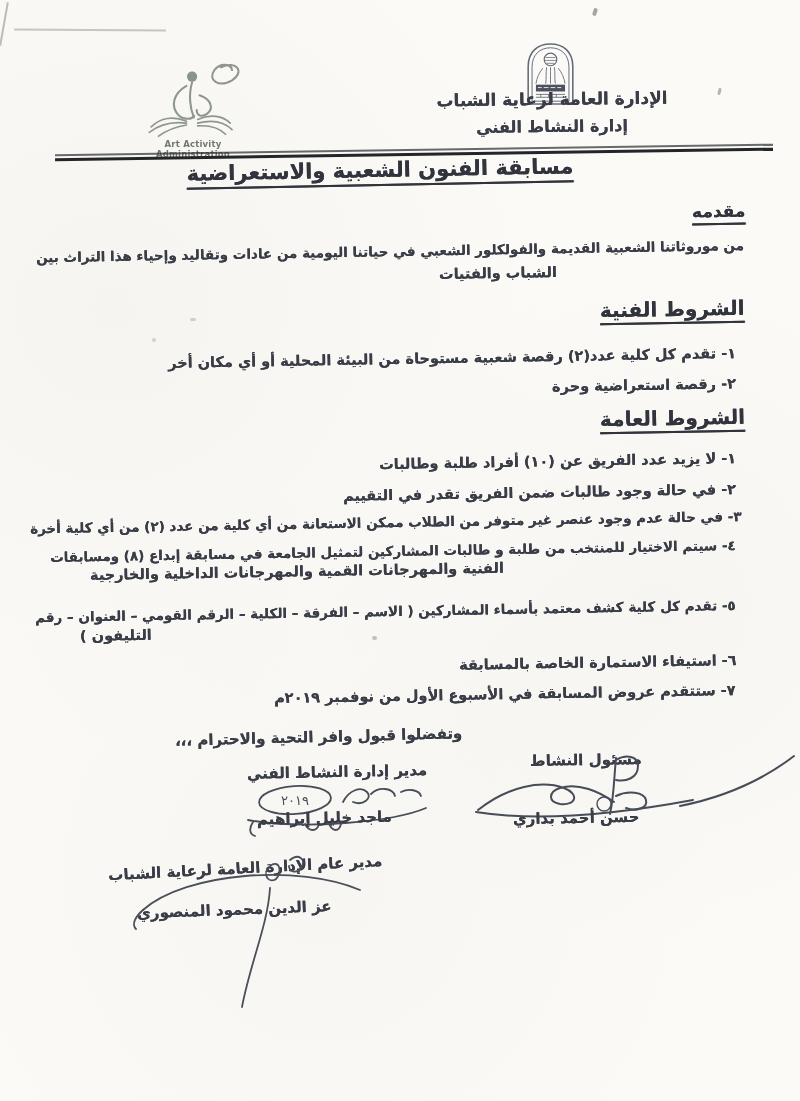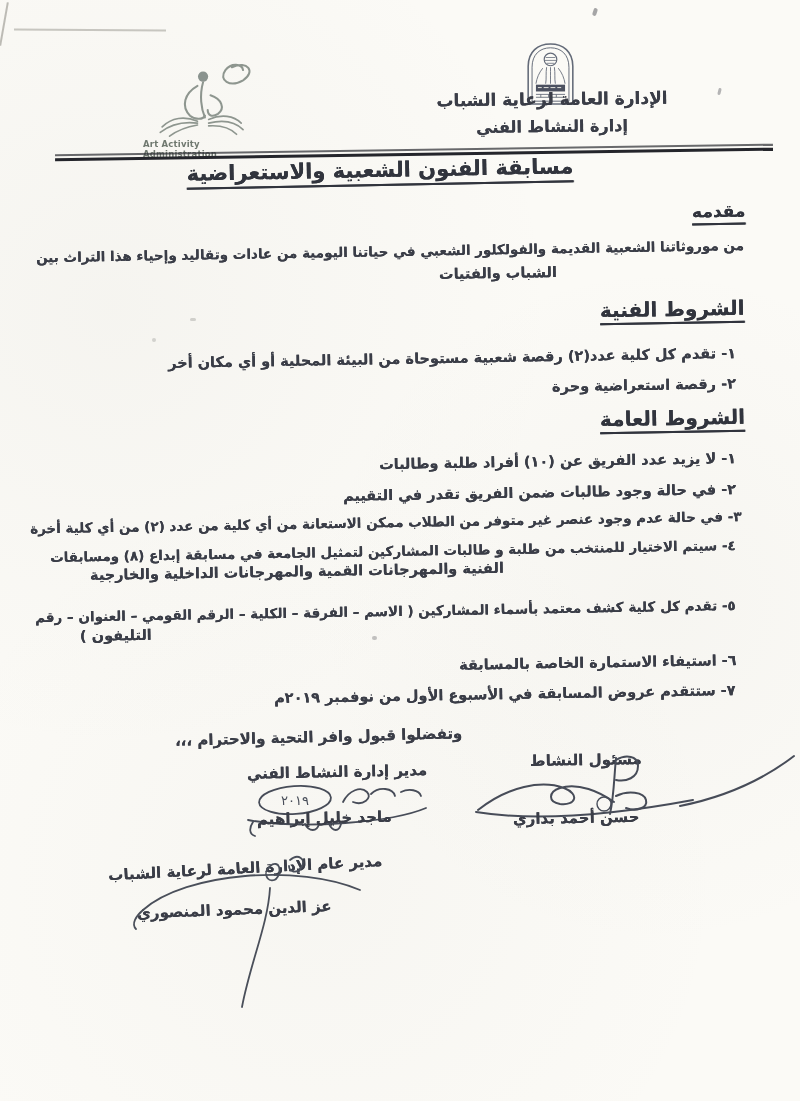--- a/index.html
+++ b/index.html
@@ -36,21 +36,21 @@
 <body>
 
 <div class="artifact" style="left:3px;top:2px;width:2px;height:44px;background:rgba(128,126,118,.5);transform:rotate(10deg);"></div>
 <div class="artifact" style="left:14px;top:29px;width:152px;height:1.5px;background:rgba(150,148,140,.5);transform:rotate(.3deg);"></div>
 <div class="artifact" style="left:593px;top:8px;width:4px;height:8px;background:rgba(95,95,100,.55);transform:rotate(18deg);border-radius:2px;"></div>
 <div class="artifact" style="left:718px;top:88px;width:3px;height:7px;background:rgba(110,110,115,.5);transform:rotate(14deg);border-radius:2px;"></div>
 <div class="artifact" style="left:190px;top:318px;width:6px;height:3px;background:rgba(120,120,115,.3);border-radius:2px;"></div>
 <div class="artifact" style="left:152px;top:338px;width:4px;height:4px;background:rgba(120,120,115,.28);border-radius:2px;"></div>
 <div class="artifact" style="left:372px;top:636px;width:5px;height:4px;background:rgba(110,110,112,.4);border-radius:2px;"></div>
 
-<div class="abs" style="left:143px;top:58px;width:122px;text-align:left;">
+<div class="abs" style="left:132px;top:58px;width:122px;text-align:center;">
   <svg width="122" height="80" viewBox="0 0 130 86" fill="none" stroke="#8e968f" stroke-width="2.2" stroke-linecap="round">
     <path d="M95,10 C112,2 121,15 107,24 C93,32 80,24 88,13 C94,5 106,6 107,13"></path>
     <circle cx="64" cy="20" r="5.5" fill="#8a938e" stroke="none"></circle>
     <path d="M64,26 C60,40 62,55 66,64"></path>
     <path d="M58,30 C44,38 40,52 50,62 C56,67 64,66 66,62"></path>
     <path d="M72,40 C84,44 88,54 80,60 C74,64 69,62 69,56"></path>
     <path d="M58,68 C44,62 30,64 20,74" stroke-width="1.8"></path>
     <path d="M58,70 C42,68 28,72 18,80" stroke-width="1.8"></path>
     <path d="M58,72 C46,74 36,78 28,84" stroke-width="1.8"></path>
     <path d="M70,66 C84,60 97,62 105,70" stroke-width="1.8"></path>

